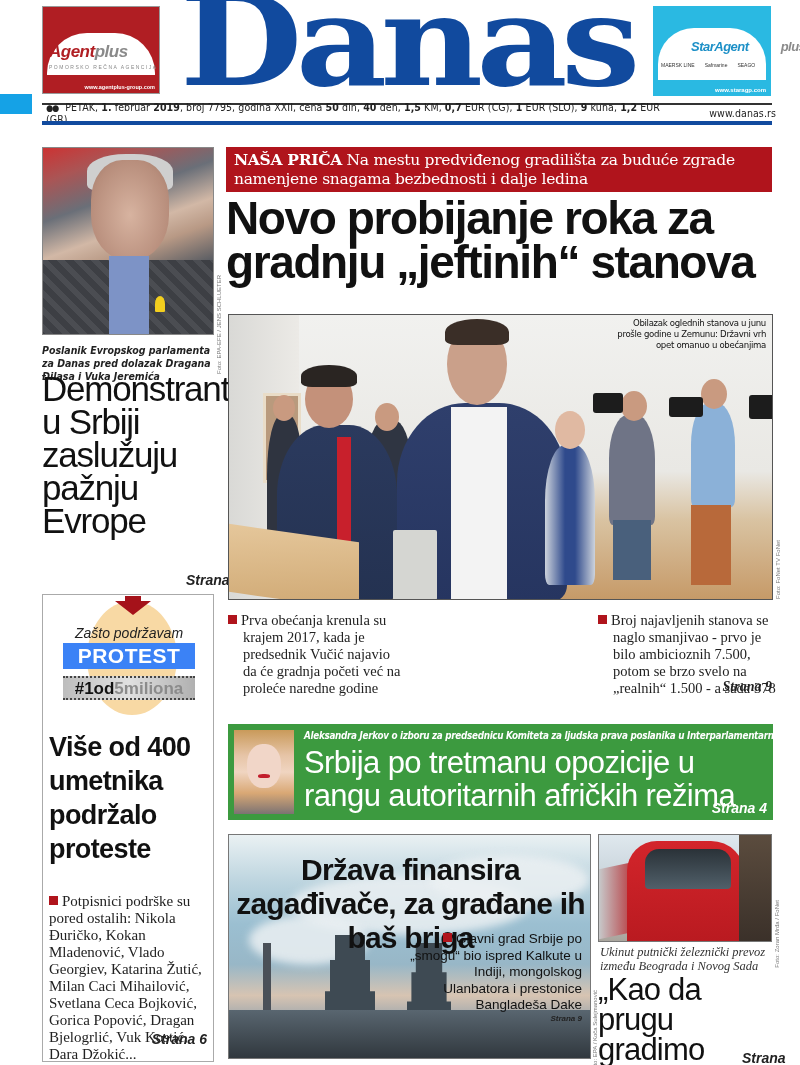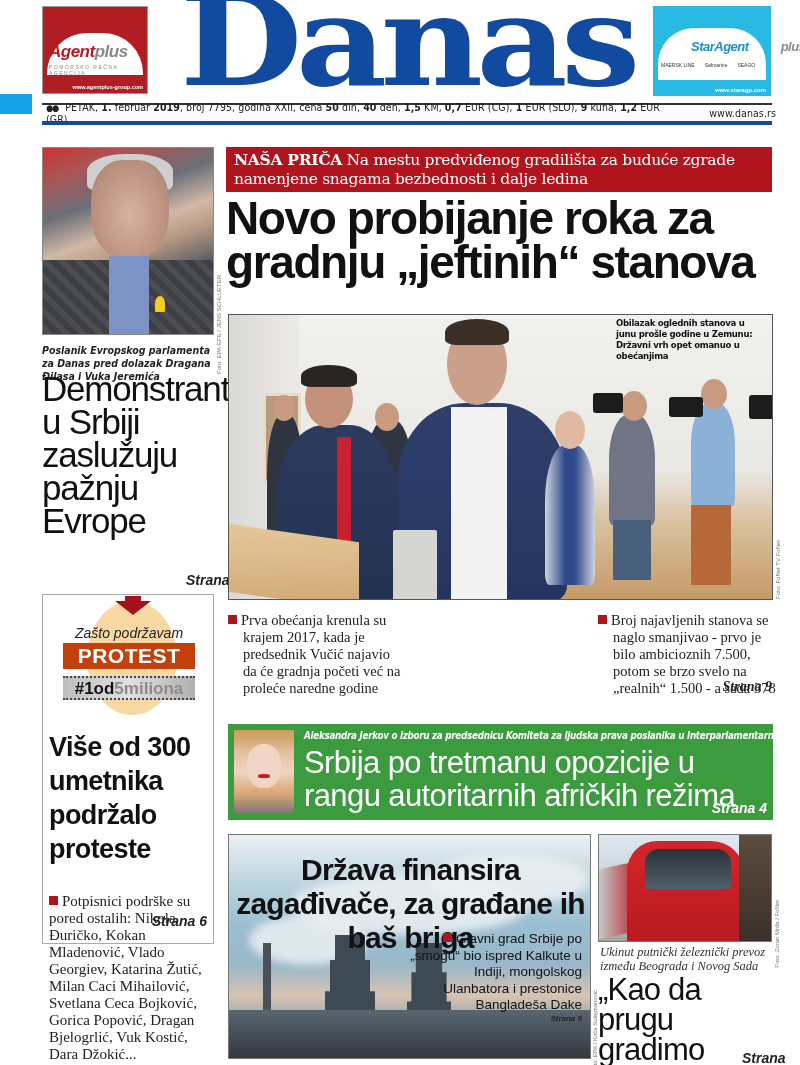--- a/index.html
+++ b/index.html
@@ -2,21 +2,21 @@
 <html><head>
 <meta charset="utf-8">
 <style>
   * { box-sizing: border-box; margin: 0; padding: 0; }
   html, body { width: 800px; height: 1065px; background: #ffffff; overflow: hidden; }
   body { position: relative; font-family: "Liberation Sans", sans-serif; color: #111; }
 
   .abs { position: absolute; }
 
   
-  .ad-left { left: 42px; top: 6px; width: 106px; height: 88px; background: #b01e23; border: 1px solid #999; }
+  .ad-left { left: 42px; top: 6px; width: 118px; height: 88px; background: #b01e23; border: 1px solid #999; }
   .ad-left .inner { position: absolute; left: 4px; top: 26px; right: 4px; height: 42px; background: #fff; border-radius: 40px 40px 0 0; }
   .ad-left .brand { position: absolute; left: 6px; top: 35px; font-size: 17px; font-weight: bold; font-style: italic; color: #b01e23; letter-spacing: -0.5px; }
   .ad-left .brand span { color: #8a8a8a; }
   .ad-left .sub { position: absolute; left: 6px; top: 57px; font-size: 5px; color: #888; letter-spacing: 1.5px; }
   .ad-left .url { position: absolute; right: 4px; bottom: 3px; font-size: 5.5px; font-weight: bold; color: #fff; }
 
   .logo { left: 180px; top: -22px; font-family: "DejaVu Serif", serif; font-weight: bold; font-size: 126px; color: #114a9e; letter-spacing: -6px; line-height: 1; transform: scaleX(1.12); transform-origin: left top; }
 
   .ad-right { left: 653px; top: 6px; width: 118px; height: 90px; background: #2ab9e2; }
   .ad-right .inner { position: absolute; left: 5px; top: 22px; right: 5px; height: 52px; background: #fff; border-radius: 36px 36px 0 0; }
@@ -40,45 +40,45 @@
   .photo-vajgl .coat { position: absolute; left: 0; top: 112px; width: 172px; height: 80px; background: repeating-linear-gradient(45deg, #3d3f44 0 6px, #4b4d52 6px 12px); }
   .photo-vajgl .shirt { position: absolute; left: 66px; top: 108px; width: 40px; height: 80px; background: #7d93c6; }
   .photo-vajgl .ribbon { position: absolute; left: 112px; top: 148px; width: 10px; height: 16px; background: #f3cf1f; border-radius: 50% 50% 10% 10%; }
   .credit-vert { font-size: 6px; color: #777; writing-mode: vertical-rl; transform: rotate(180deg); white-space: nowrap; }
 
   .vajgl-kicker { left: 42px; top: 344px; width: 180px; font-size: 10.5px; font-style: italic; font-weight: bold; color: #222; line-height: 13px; font-family: "DejaVu Sans Condensed", "DejaVu Sans", sans-serif; }
   .vajgl-title { left: 42px; top: 372px; width: 185px; font-size: 35px; line-height: 33px; font-family: "Liberation Sans Narrow", "Liberation Sans", sans-serif; letter-spacing: -1.2px; color: #111; }
   .vajgl-title b { font-weight: bold; display: block; }
   .strana { font-size: 14px; font-weight: bold; font-style: italic; color: #222; }
 
-  .protest-box { left: 42px; top: 594px; width: 172px; height: 350px; border: 1px solid #aaa; }
+  .protest-box { left: 42px; top: 594px; width: 172px; height: 468px; border: 1px solid #aaa; }
   .protest-circle { position: absolute; left: 44px; top: 6px; width: 90px; height: 114px; border-radius: 50%; background: #f8d9a4; }
   .protest-arrow { position: absolute; left: 72px; top: 6px; width: 0; height: 0; border-left: 18px solid transparent; border-right: 18px solid transparent; border-top: 14px solid #a5121a; }
   .protest-arrow-stem { position: absolute; left: 82px; top: 1px; width: 16px; height: 7px; background: #a5121a; }
   .protest-why { position: absolute; left: 0; top: 30px; width: 172px; text-align: center; font-size: 14px; font-style: italic; color: #222; font-family: "Liberation Sans Narrow", "Liberation Sans", sans-serif; }
-  .protest-banner { position: absolute; left: 20px; top: 48px; width: 132px; height: 26px; background: #c2410c; color: #fff; font-size: 21px; font-weight: bold; text-align: center; line-height: 26px; font-family: "Liberation Sans Narrow", "Liberation Sans", sans-serif; letter-spacing: 0.5px; }
+  .protest-banner { position: absolute; left: 20px; top: 48px; width: 132px; height: 26px; background: #3b82f6; color: #fff; font-size: 21px; font-weight: bold; text-align: center; line-height: 26px; font-family: "Liberation Sans Narrow", "Liberation Sans", sans-serif; letter-spacing: 0.5px; }
   .protest-tag { position: absolute; left: 20px; top: 81px; width: 132px; height: 24px; background: linear-gradient(90deg, #bdbdbd, #e0e0e0, #b0b0b0); border-top: 2px dotted #444; border-bottom: 2px dotted #444; font-size: 17px; font-weight: bold; text-align: center; line-height: 21px; color: #111; }
   .protest-tag span { color: #8b8b8b; font-weight: bold; }
 
   .umetnici-title { position: absolute; left: 6px; top: 135px; width: 165px; font-size: 27px; font-weight: bold; line-height: 34px; color: #111; letter-spacing: -0.6px; }
   .umetnici-body { position: absolute; left: 6px; top: 298px; width: 160px; font-family: "Liberation Serif", serif; font-size: 15px; line-height: 17px; color: #222; }
   .bullet { display: inline-block; width: 9px; height: 9px; background: #b0141c; margin-right: 4px; vertical-align: 1px; }
 
   
   .nasa-prica { left: 226px; top: 147px; width: 546px; height: 45px; background: #b0141c; color: #fff; font-family: "DejaVu Serif", serif; font-size: 15.5px; line-height: 19px; padding: 3px 8px; letter-spacing: -0.3px; }
   .nasa-prica b { font-weight: bold; }
   .main-headline { left: 226px; top: 196px; width: 560px; font-family: "Liberation Sans Narrow", "Liberation Sans", sans-serif; font-weight: bold; font-size: 46px; line-height: 44px; letter-spacing: -1.4px; color: #111; }
 
   .main-photo { left: 228px; top: 314px; width: 545px; height: 286px; border: 1px solid #555; overflow: hidden; background: linear-gradient(180deg, #f1f1ef 0%, #e9e8e4 55%, #d9c3a2 72%, #c69a68 100%); }
   .mp-wall-shadow { position: absolute; left: 0; top: 0; width: 70px; height: 286px; background: linear-gradient(90deg, #d9d9d6, #eceae6); }
   .mp-door { position: absolute; left: 34px; top: 78px; width: 38px; height: 90px; background: #b99a7d; border: 3px solid #e9dcc7; }
   .mp-counter { position: absolute; left: 0; top: 218px; width: 130px; height: 68px; background: linear-gradient(170deg, #e5c79b, #cfa873); transform: skewY(8deg); }
   .mp-person { position: absolute; border-radius: 40% 40% 8% 8%; }
   .mp-head { position: absolute; border-radius: 50%; background: #c99a80; }
-  .mp-caption { position: absolute; right: 6px; top: 2px; font-size: 9.5px; line-height: 11px; font-weight: bold; color: #111; font-family: "DejaVu Sans Condensed", "DejaVu Sans", sans-serif; letter-spacing: -0.3px; }
+  .mp-caption { position: absolute; right: 6px; top: 2px; font-size: 9.5px; line-height: 11px; font-weight: normal; text-align: right; color: #111; font-family: "DejaVu Sans Condensed", "DejaVu Sans", sans-serif; letter-spacing: -0.3px; }
 
   .bullets-row { left: 228px; top: 612px; width: 548px; display: flex; justify-content: space-between; }
   .bullet-col { width: 178px; font-family: "Liberation Serif", serif; font-size: 14.5px; line-height: 17px; color: #222; position: relative; }
   .bullet-col .txt { padding-left: 15px; text-indent: -15px; }
   .bullet-col .strana { position: absolute; right: 4px; bottom: 2px; }
 
   
   .green-banner { left: 228px; top: 724px; width: 545px; height: 96px; background: #3c9a3f; color: #fff; }
   .jerkov-photo { position: absolute; left: 6px; top: 6px; width: 60px; height: 84px; background: linear-gradient(180deg, #c99a5a 0%, #e6c4a6 30%, #f0d5c1 50%, #d9a875 75%, #7c7373 100%); overflow: hidden; }
   .jerkov-photo .face { position: absolute; left: 13px; top: 14px; width: 34px; height: 44px; border-radius: 45%; background: #f1d6c8; }
@@ -171,21 +171,21 @@
 </div>
 <div class="abs strana" style="left:186px;top:572px">Strana 2</div>
 
 <div class="abs protest-box">
   <div class="protest-circle"></div>
   <div class="protest-arrow-stem"></div>
   <div class="protest-arrow"></div>
   <div class="protest-why">Zašto podržavam</div>
   <div class="protest-banner">PROTEST</div>
   <div class="protest-tag"><span style="color:#111">#1od</span><span>5miliona</span></div>
-  <div class="umetnici-title">Više od 300 umetnika podržalo proteste</div>
+  <div class="umetnici-title">Više od 400 umetnika podržalo proteste</div>
   <div class="umetnici-body">
     <span class="bullet"></span><span>Potpisnici podrške su pored ostalih: Nikola Đuričko, Kokan Mladenović, Vlado Georgiev, Katarina Žutić, Milan Caci Mihailović, Svetlana Ceca Bojković, Gorica Popović, Dragan Bjelogrlić, Vuk Kostić, Dara Džokić...</span>
   </div>
   <div class="strana" style="position:absolute;right:6px;bottom:14px">Strana 6</div>
 </div>
 
 <div class="abs nasa-prica">
   <b>NAŠA PRIČA</b> <span>Na mestu predviđenog gradilišta za buduće zgrade namenjene snagama bezbednosti i dalje ledina</span>
 </div>
 <div class="abs main-headline">Novo probijanje roka za gradnju „jeftinih“ stanova</div>

